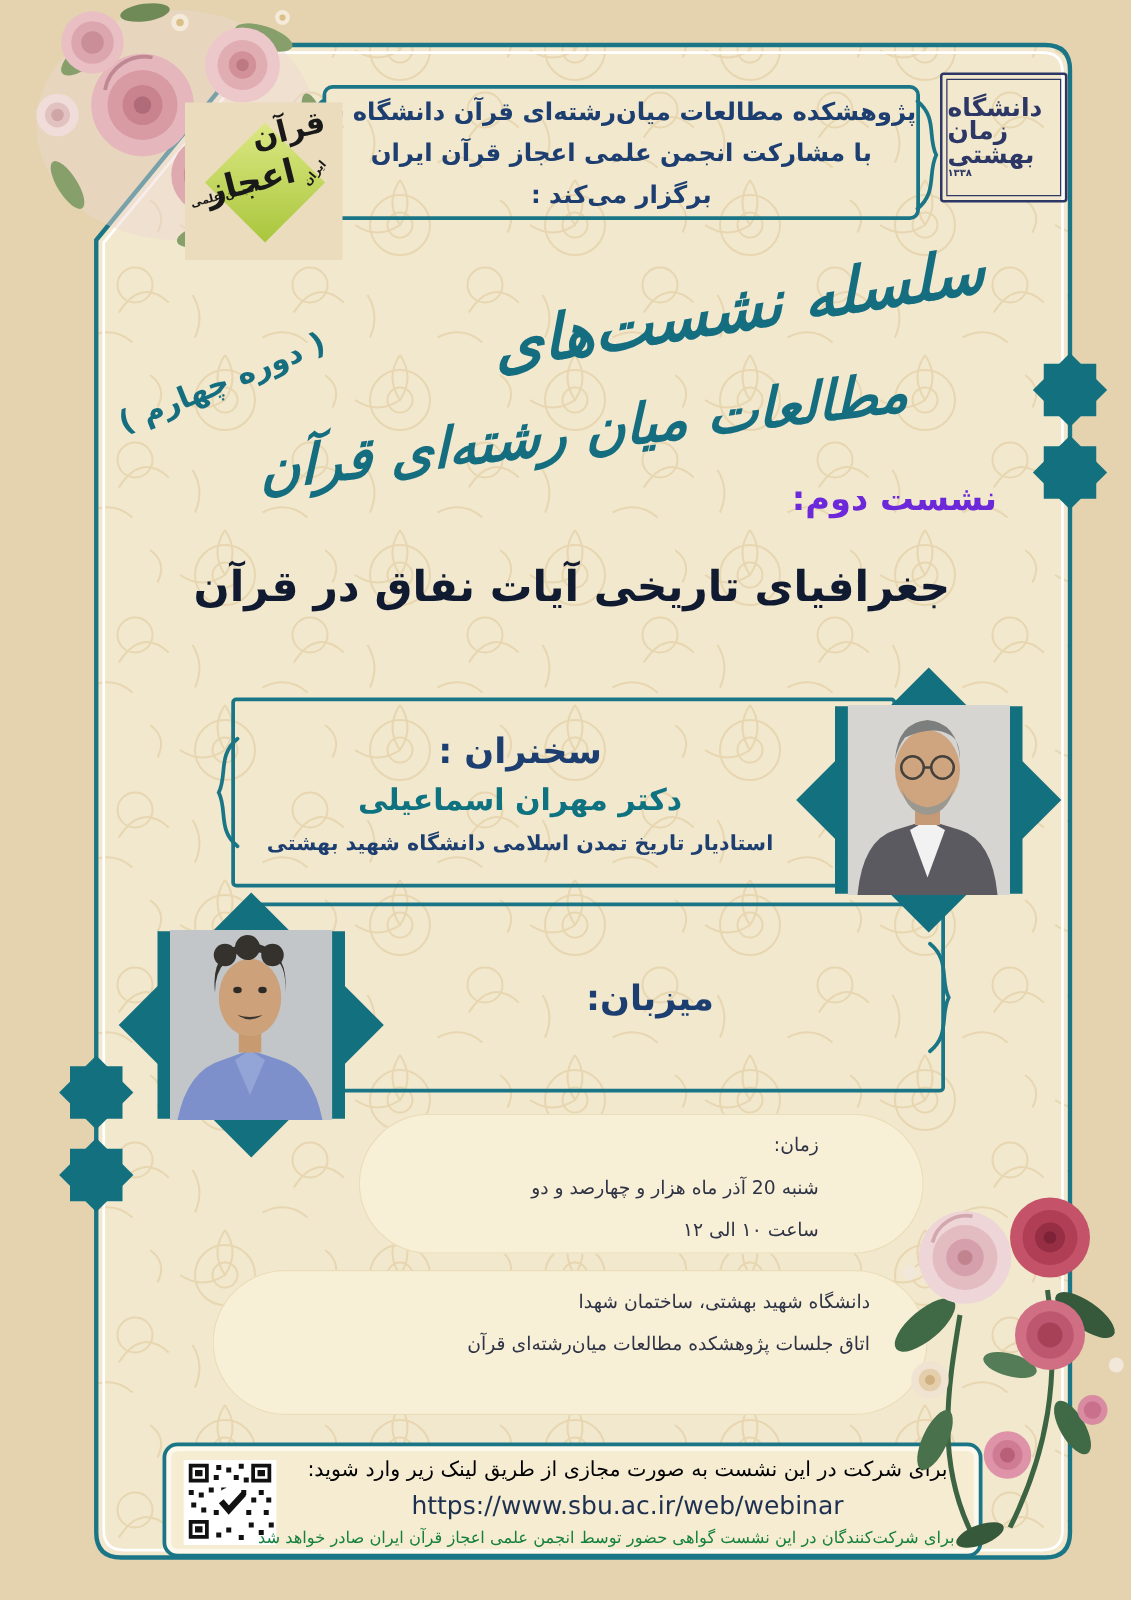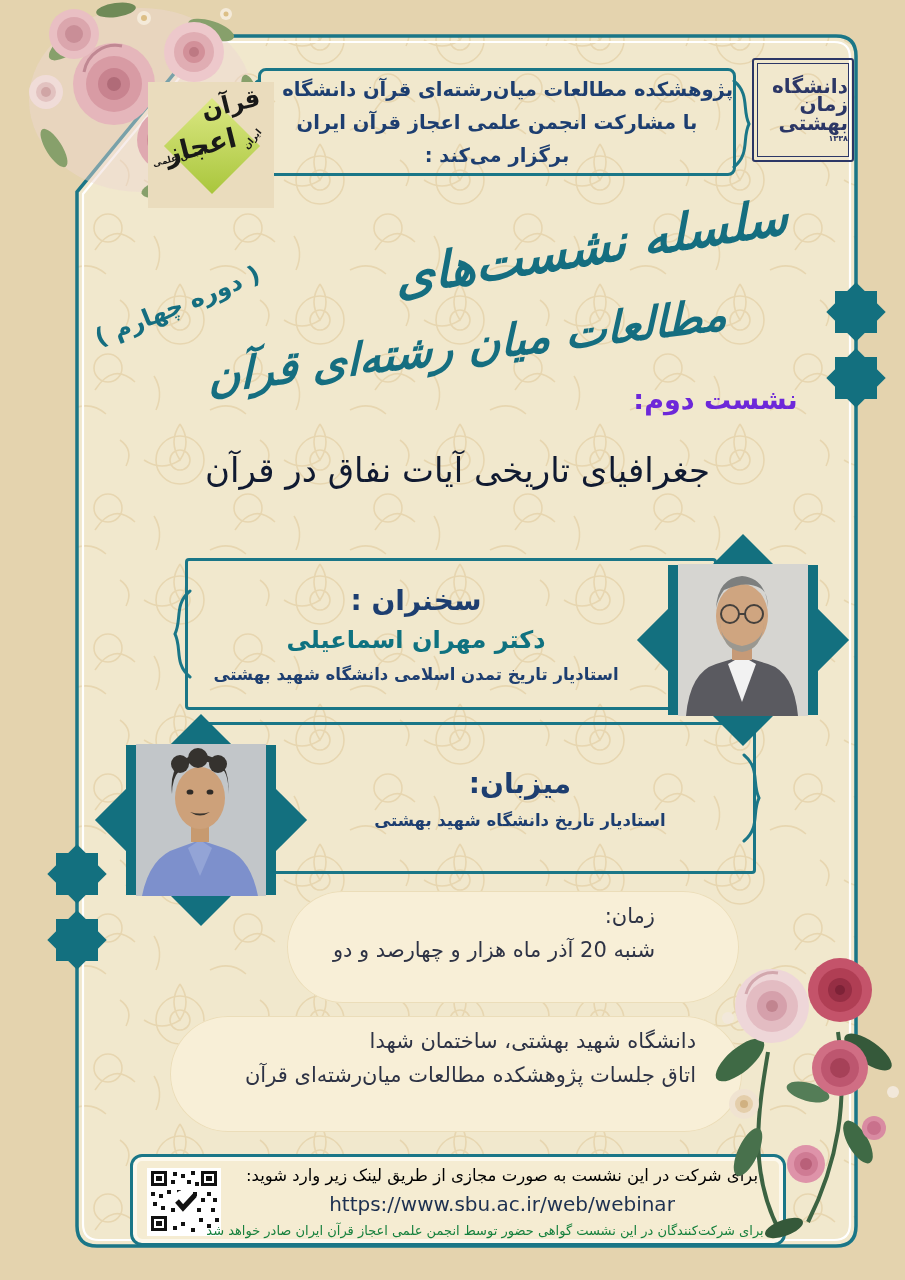--- a/index.html
+++ b/index.html
@@ -25,21 +25,21 @@
   }
   .orgbox .l{font-weight:bold;color:var(--navy);font-size:19.5px;line-height:33px;white-space:nowrap}
   .brace{position:absolute;z-index:4}
   
   .seal{
     position:absolute;left:752px;top:58px;width:102px;height:104px;z-index:3;
     border:2.5px solid #2c3766;border-radius:3px;padding:3px;
   }
   .seal-in{
     width:100%;height:100%;border:1.5px solid #2c3766;
-    display:flex;flex-direction:column;align-items:flex-start;justify-content:center;
+    display:flex;flex-direction:column;align-items:flex-end;justify-content:center;
     color:#2c3766;font-weight:bold;font-size:20px;line-height:0.92;
   }
   .seal-year{font-size:8px;margin-top:3px;line-height:1}
   
   .assoc{position:absolute;left:148px;top:82px;width:126px;height:126px;z-index:6;background:#eadcbd}
   .assoc .diamond{position:absolute;left:30px;top:30px;width:68px;height:68px;transform:rotate(45deg);
     background:linear-gradient(135deg,#dce884,#a9c63c)}
   .assoc .t{position:absolute;color:#191919;font-weight:bold;white-space:nowrap}
   .a-quran{right:14px;top:8px;font-size:24px;transform:rotate(-14deg)}
   .a-ejaz{left:16px;top:48px;font-size:27px;transform:rotate(-14deg)}
@@ -47,42 +47,42 @@
   .a-iran{right:10px;top:52px;font-size:9px;transform:rotate(-50deg)}
   
   .cal{color:#156e80;font-weight:bold;font-style:italic;text-align:center;white-space:nowrap;z-index:3}
   .s1{left:420px;top:216px;width:370px;font-size:50px;transform:rotate(-9deg) skewX(-6deg)}
   .s2{left:140px;top:320px;width:655px;font-size:44px;transform:rotate(-7deg) skewX(-6deg)}
   .edition{position:absolute;left:70px;top:292px;width:215px;z-index:3;text-align:center;
     font-size:24px;font-weight:bold;color:#156e80;transform:rotate(-22deg);white-space:nowrap}
   .snum{position:absolute;left:618px;top:384px;width:195px;z-index:3;text-align:center;
     font-size:27px;font-weight:bold;color:#6d28d9;white-space:nowrap}
   .stitle{position:absolute;left:145px;top:450px;width:625px;z-index:3;text-align:center;
-    font-size:34px;font-weight:normal;color:var(--title-navy);white-space:nowrap}
+    font-size:34px;font-weight:bold;color:var(--title-navy);white-space:nowrap}
   
   .person-box{position:absolute;border:3px solid var(--teal);border-radius:4px;z-index:3;
     display:flex;flex-direction:column;align-items:center;justify-content:center;text-align:center}
   .speaker-box{left:185px;top:558px;width:532px;height:152px;padding:4px 88px 4px 18px}
   .host-box{left:198px;top:722px;width:558px;height:152px;padding:4px 42px 4px 128px}
   .role{font-size:28px;font-weight:bold;color:var(--navy);white-space:nowrap}
   .pname{font-size:24px;font-weight:bold;color:#0f7280;margin-top:9px;white-space:nowrap}
   .paff{font-size:16.5px;font-weight:bold;color:var(--navy);margin-top:11px;white-space:nowrap}
   
   .badge{position:absolute;width:216px;height:216px;z-index:4}
   .badge .sq{position:absolute;left:33px;top:33px;width:150px;height:150px;background:var(--teal-dark)}
   .badge .sq.r{transform:rotate(45deg)}
   .badge .photo{position:absolute;left:43px;top:32px;width:130px;height:152px;overflow:hidden}
   .badge-speaker{left:635px;top:532px}
   .badge-host{left:93px;top:712px}
   
   .pill{position:absolute;background:var(--pill);border-radius:58px;z-index:3;text-align:right;
     box-shadow:inset 0 0 0 1px #ebddb9}
   .time-pill{left:287px;top:891px;width:452px;height:112px;padding:8px 84px 0 18px}
   .loc-pill{left:170px;top:1016px;width:572px;height:116px;padding:8px 46px 0 14px}
-  .pill .pl{font-size:21px;color:var(--ink);line-height:34px;white-space:nowrap}
+  .pill .pl{font-size:15px;color:var(--ink);line-height:34px;white-space:nowrap}
   
   .footer-box{position:absolute;left:130px;top:1154px;width:656px;height:92px;z-index:3;
     border:3px solid var(--teal);border-radius:12px;background:#f5ecd2;
     box-shadow:inset 0 0 0 4px #fcf8ec}
   .qr{position:absolute;left:14px;top:11px;width:74px;height:68px;background:#fff}
   .fnote{position:absolute;left:100px;right:12px;top:9px;text-align:center;font-size:16.5px;color:#000000;white-space:nowrap}
   .flink{position:absolute;left:100px;right:12px;top:35px;text-align:center;font-size:20px;color:#1d3050;direction:ltr;white-space:nowrap}
   .fcert{position:absolute;left:62px;right:8px;top:66px;text-align:center;font-size:13px;color:#15803d;white-space:nowrap}
   
   .flowers{position:absolute;z-index:5}
@@ -247,21 +247,20 @@
         <circle cx="52" cy="50" r="9"></circle>
           <circle cx="76" cy="50" r="9"></circle>
           <path d="M61 50 h6"></path>
       </g>
     </svg>
   </div>
 </div>
 
 <div class="person-box host-box">
   <div class="role">میزبان:</div>
-  <div class="paff">استادیار تاریخ دانشگاه شهید بهشتی</div>
 </div>
 <svg class="brace" style="left:742px;top:752px;transform:scaleX(-1)" width="24" height="92" viewBox="0 0 24 92">
   <path d="M22 3 C6 16 14 32 7 46 C14 60 6 76 22 89" fill="none" stroke="#1a7687" stroke-width="3" stroke-linecap="round"></path>
 </svg>
 <div class="badge badge-host">
   <div class="sq"></div>
   <div class="sq r"></div>
   <div class="photo">
     <svg width="130" height="152" viewBox="0 0 130 152">
       <rect width="130" height="152" fill="#c2c6c9"></rect>
@@ -276,20 +275,21 @@
       <path d="M54 68 Q64 75 74 68 Q64 71 54 68 Z" fill="#3a352f"></path>
       <ellipse cx="54" cy="48" rx="3.4" ry="2.6" fill="#2e2a26"></ellipse>
         <ellipse cx="74" cy="48" rx="3.4" ry="2.6" fill="#2e2a26"></ellipse>
     </svg>
   </div>
 </div>
 
 <div class="pill time-pill">
   <div class="pl">زمان:</div>
   <div class="pl">شنبه 20 آذر ماه هزار و چهارصد و دو</div>
+  <div class="pl">ساعت ۱۰ الی ۱۲</div>
 </div>
 
 <div class="pill loc-pill">
   <div class="pl">دانشگاه شهید بهشتی، ساختمان شهدا</div>
   <div class="pl">اتاق جلسات پژوهشکده مطالعات میان‌رشته‌ای قرآن</div>
 </div>
 
 <div class="footer-box">
   <div class="qr">
     <svg width="74" height="68" viewBox="0 0 74 68">

